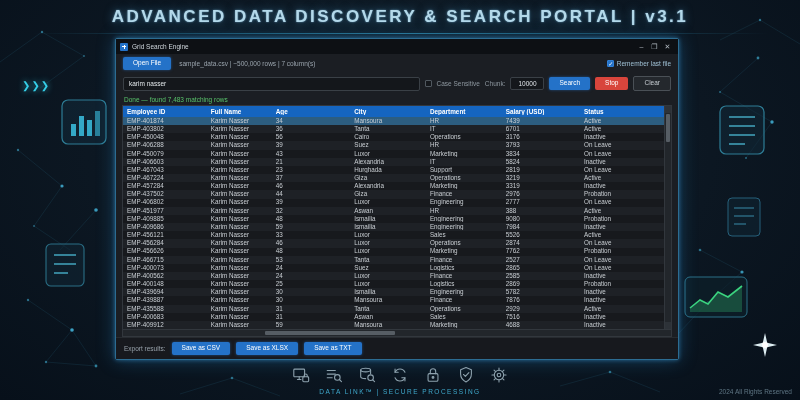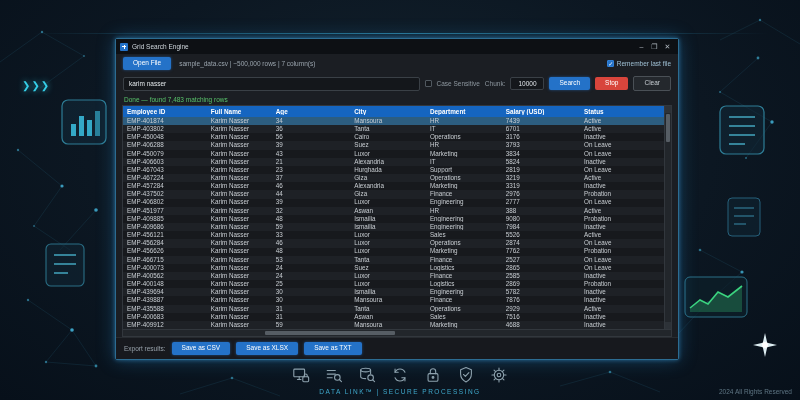--- a/index.html
+++ b/index.html
@@ -117,20 +117,21 @@
         <circle cx="746" cy="158" r="1.1" opacity="0.5"></circle>
       <circle cx="700" cy="250" r="1.3" opacity="0.6"></circle>
         <circle cx="742" cy="272" r="1.6" opacity="0.85"></circle>
       <circle cx="708" cy="302" r="1.1" opacity="0.5"></circle>
         <circle cx="232" cy="378" r="1.3" opacity="0.6"></circle>
       <circle cx="610" cy="372" r="1.3" opacity="0.6"></circle>
         <circle cx="760" cy="20" r="1.2" opacity="0.6"></circle>
     </g>
   </svg>
 
+  <div class="page-title">ADVANCED DATA DISCOVERY &amp; SEARCH PORTAL | v3.1</div>
   <div class="title-rule"></div>
 
   <div class="chevrons">❯❯❯</div>
 
   <svg class="deco" style="left:60px;top:98px" width="48" height="48" viewBox="0 0 48 48">
     <rect x="2" y="2" width="44" height="44" rx="6" fill="rgba(18,42,58,.55)" stroke="#2e7d96" stroke-width="1.2"></rect>
     <g fill="#39b8d8" opacity="0.9">
       <rect x="11" y="26" width="5" height="12"></rect>
       <rect x="19" y="18" width="5" height="20"></rect>
       <rect x="27" y="22" width="5" height="16"></rect>

